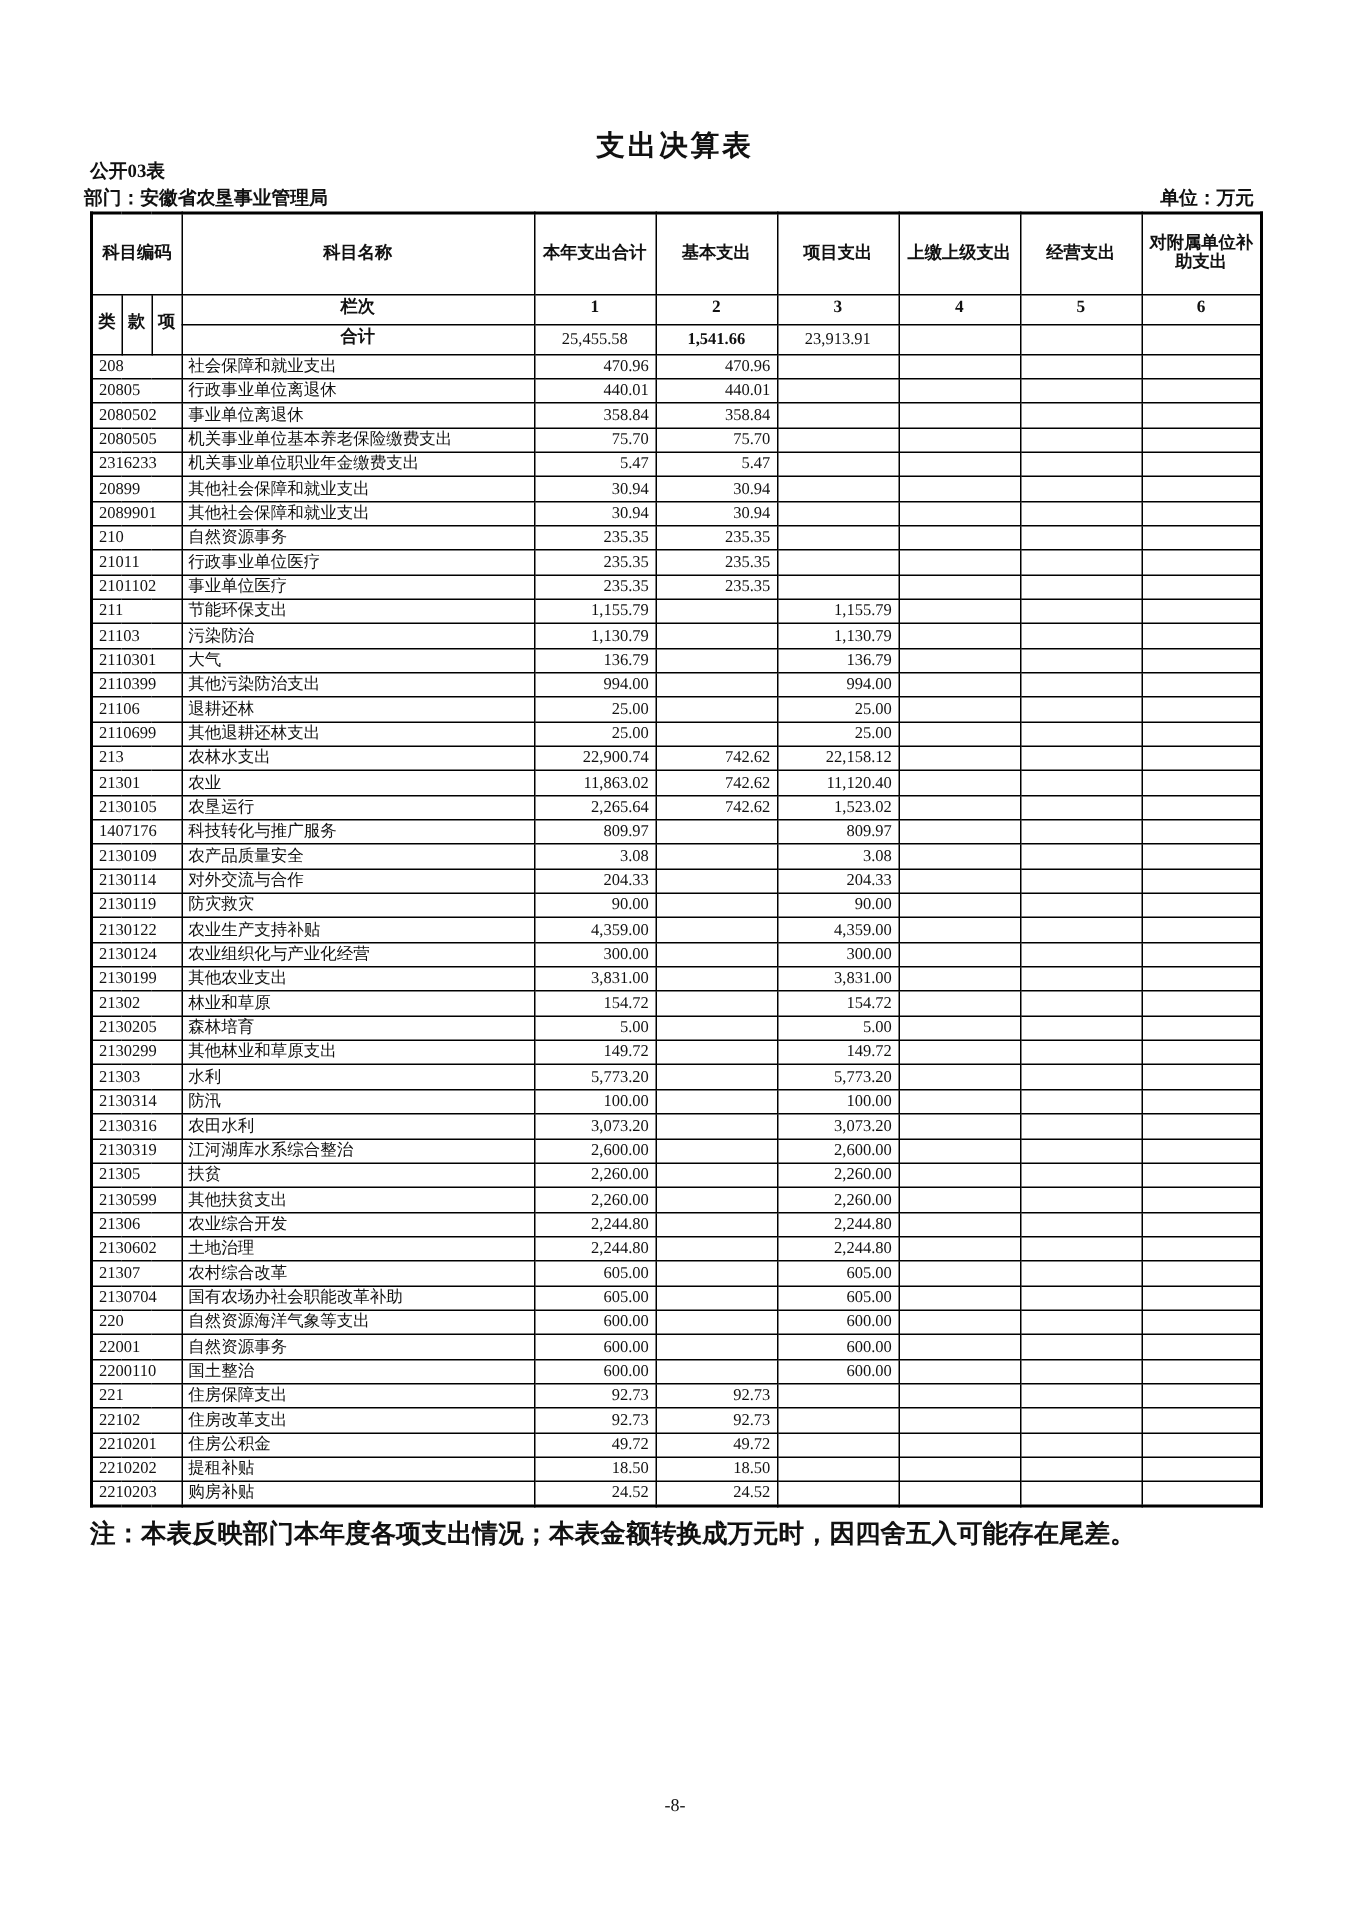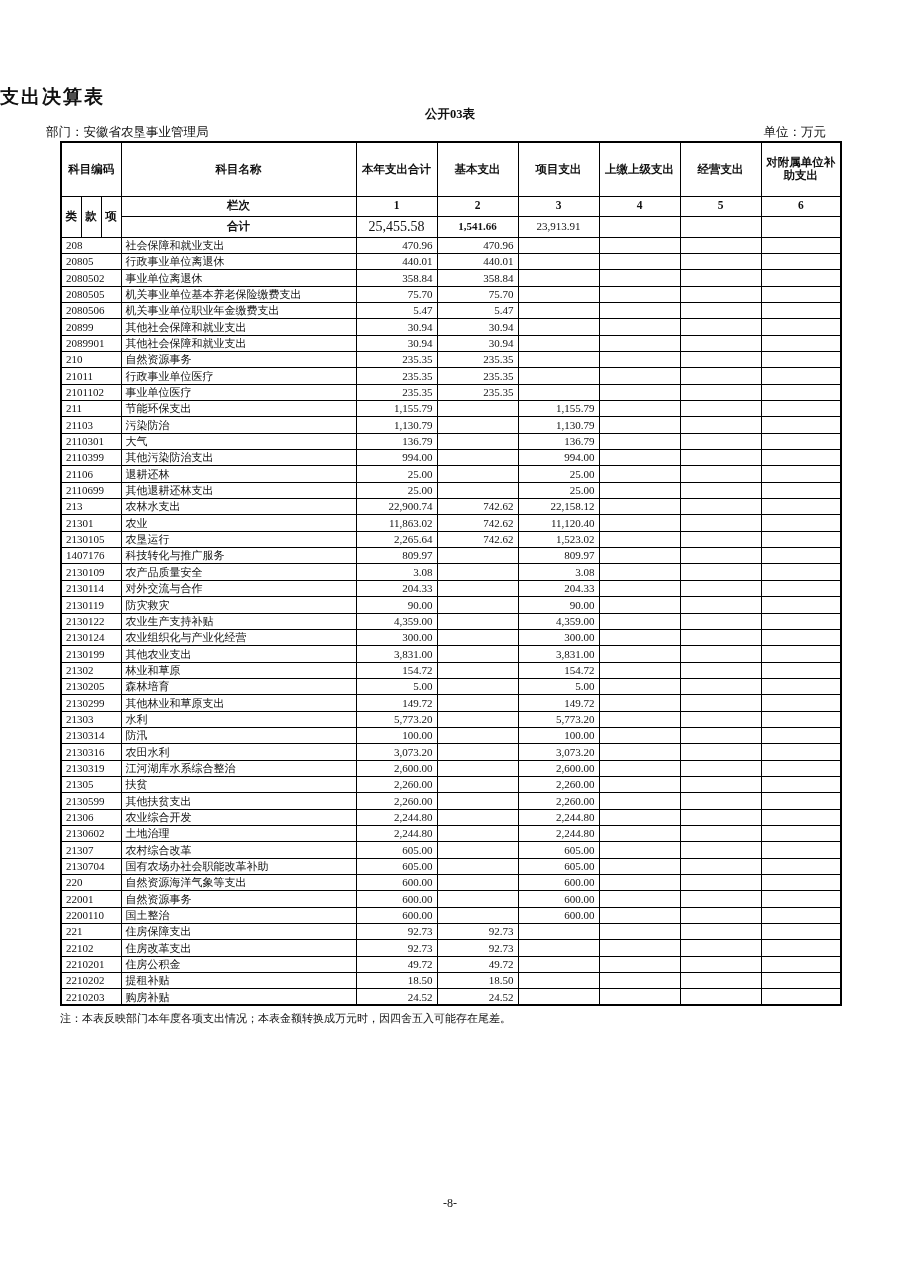--- a/index.html
+++ b/index.html
@@ -6,31 +6,31 @@
   body {
     width: 900px; height: 1273px;
     background: #ffffff;
     color: #111111;
     font-family: "Liberation Serif", "DejaVu Serif", serif;
     position: relative;
     overflow: hidden;
   }
   .page-title {
     position: absolute; top: 84px; left: 0; width: 900px;
-    font-size: 19px; font-weight: bold;
+    text-align: center; font-size: 19px; font-weight: bold;
     letter-spacing: 2px;
   }
   .form-code {
     position: absolute; top: 106px; left: 60px; width: 780px;
-    text-align: center; font-size: 12.5px; font-weight: bold;
+    text-align: left; font-size: 12.5px; font-weight: bold;
   }
   .meta-row {
-    position: absolute; top: 124px; left: 46px; width: 780px;
+    position: absolute; top: 124px; left: 56px; width: 780px;
     display: flex; justify-content: space-between;
-    font-size: 12.5px; font-weight: normal;
+    font-size: 12.5px; font-weight: bold;
   }
   .doc-table {
     position: absolute; top: 141px; left: 60px;
     width: 780px;
     border-collapse: collapse; table-layout: fixed;
     border: 2px solid #000;
   }
   .doc-table td {
     border: 1px solid #000;
     font-size: 11px; line-height: 1.15;
@@ -45,21 +45,21 @@
   tr.hdr-main { height: 54px; }
   tr.hdr-sub { height: 20px; }
   .num { text-align: right; white-space: nowrap; }
   .name { white-space: nowrap; }
   .name.indent { }
   .code { white-space: nowrap; margin-left: 16px; }
   tbody.data tr { height: 16.35px; }
   tbody.data td { padding-top: 0; padding-bottom: 0; }
   .note {
     position: absolute; top: 1011px; left: 60px; width: 790px;
-    font-size: 11px; font-weight: normal; white-space: nowrap;
+    font-size: 17px; font-weight: bold; white-space: nowrap;
   }
   .page-number {
     position: absolute; top: 1196px; left: 0; width: 900px;
     text-align: center; font-size: 12px;
   }
 </style>
 </head>
 <body>
 
 <div class="page-title">支出决算表</div>
@@ -100,21 +100,21 @@
       <td>栏次</td>
       <td>1</td>
       <td>2</td>
       <td>3</td>
       <td>4</td>
       <td>5</td>
       <td>6</td>
     </tr>
     <tr class="hdr-sub">
       <td>合计</td>
-      <td class="num" style="font-weight:normal;font-size:14px">25,455.58</td>
+      <td class="num" style="font-weight:normal;font-size:11px">25,455.58</td>
       <td class="num" style="font-weight:bold;font-size:11px">1,541.66</td>
       <td class="num" style="font-weight:normal;font-size:11px">23,913.91</td>
       <td class="num" style="font-weight:normal;font-size:11px"></td>
       <td class="num" style="font-weight:normal;font-size:11px"></td>
       <td class="num" style="font-weight:normal;font-size:11px"></td>
     </tr>
   </tbody>
   <tbody class="data">
       <tr>
         <td colspan="3" class="code">208</td>
@@ -150,21 +150,21 @@
         <td colspan="3" class="code">2080505</td>
         <td class="name indent">机关事业单位基本养老保险缴费支出</td>
         <td class="num">75.70</td>
         <td class="num">75.70</td>
         <td class="num"></td>
         <td class="num"></td>
         <td class="num"></td>
         <td class="num"></td>
       </tr>
       <tr>
-        <td colspan="3" class="code">2080506</td>
+        <td colspan="3" class="code">2316233</td>
         <td class="name indent">机关事业单位职业年金缴费支出</td>
         <td class="num">5.47</td>
         <td class="num">5.47</td>
         <td class="num"></td>
         <td class="num"></td>
         <td class="num"></td>
         <td class="num"></td>
       </tr>
       <tr>
         <td colspan="3" class="code">20899</td>

